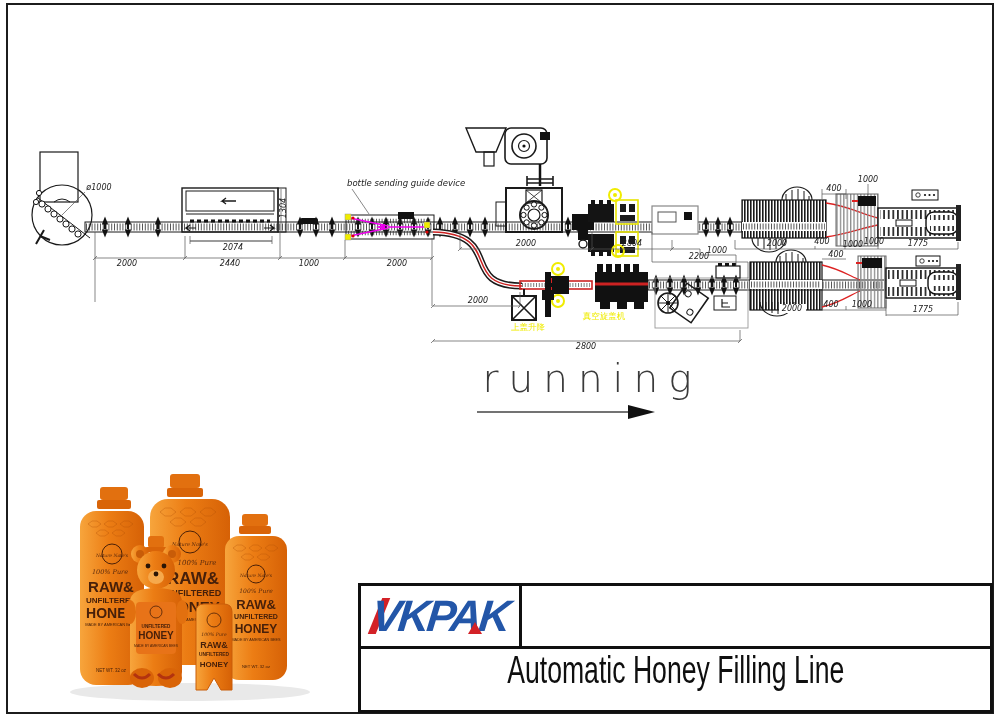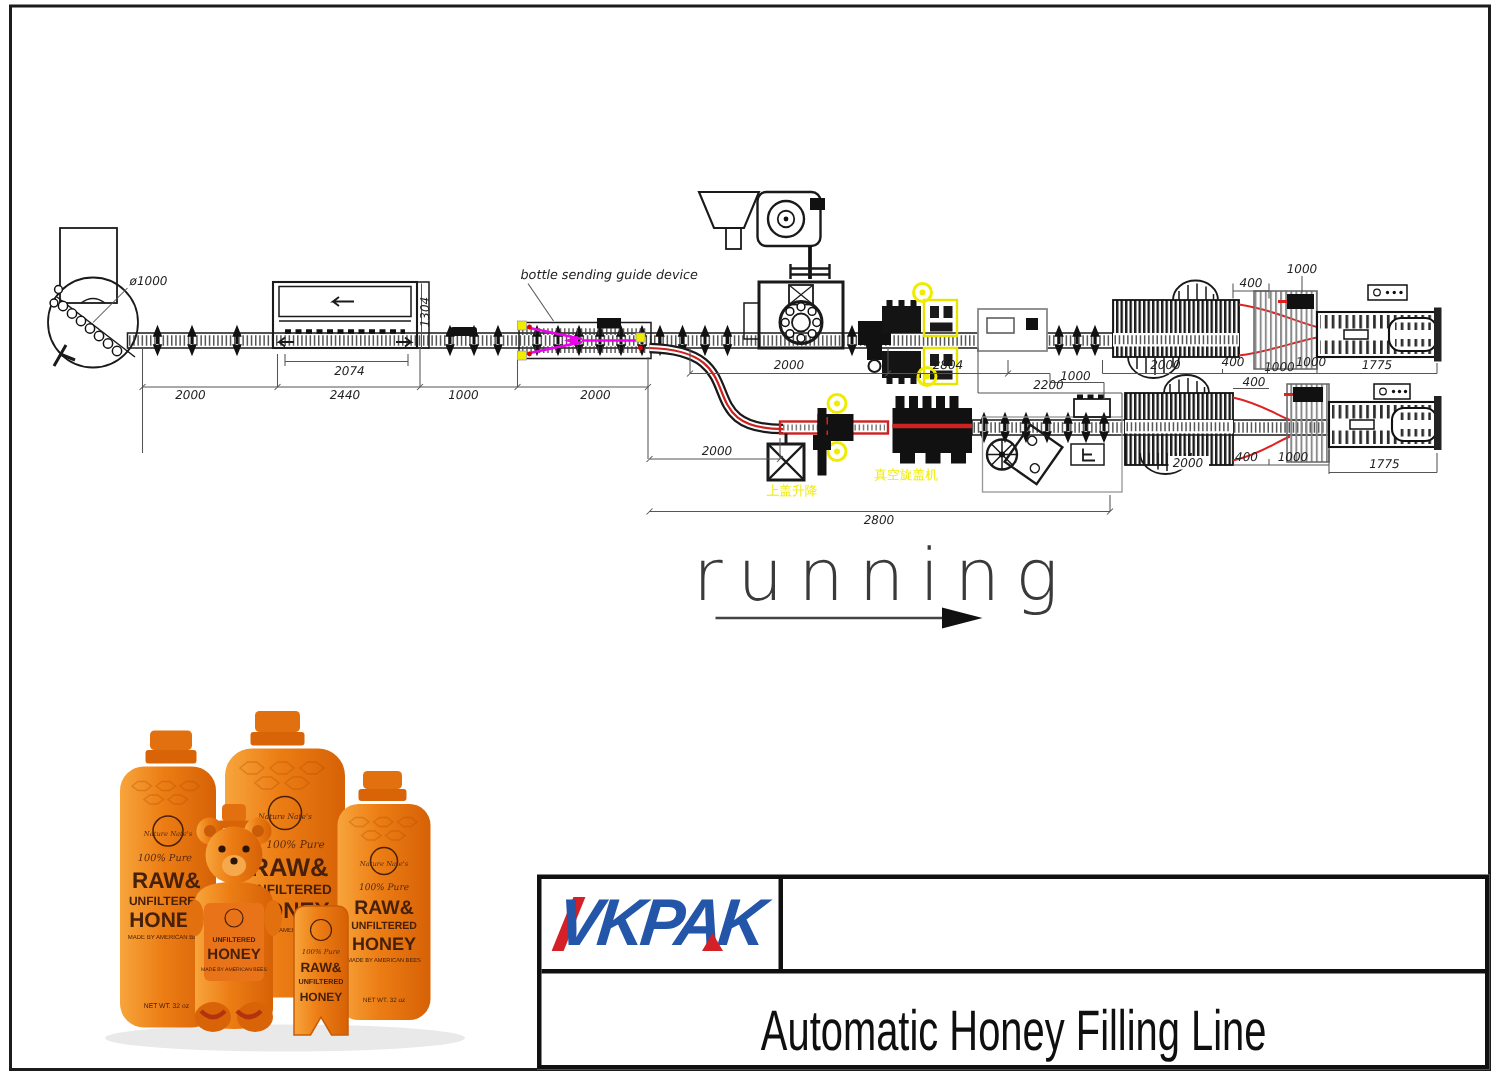--- a/index.html
+++ b/index.html
@@ -7,34 +7,34 @@
          font-family:"Liberation Sans",sans-serif;}
   #frame{position:absolute;left:6px;top:3px;width:984px;height:707px;border:2px solid #1c1c1c;}
   svg{position:absolute;left:0;top:0;}
   
   .dim{font:italic 8px "DejaVu Sans",sans-serif;fill:#222;text-anchor:middle;}
   .lbl{font:italic 8.5px "DejaVu Sans",sans-serif;fill:#222;}
   .cn{font:8.5px "DejaVu Sans",sans-serif;fill:#f0ec00;text-anchor:middle;}
   .thin{stroke:#555;stroke-width:.7;fill:none;}
   .blk{stroke:#1a1a1a;fill:none;}
   
-  #running{position:absolute;left:462px;top:356px;width:260px;text-align:left;
-    font-family:"DejaVu Sans",sans-serif;font-weight:200;font-size:48px;color:#3a3a3a;
+  #running{position:absolute;left:462px;top:356px;width:260px;text-align:center;
+    font-family:"DejaVu Sans",sans-serif;font-weight:200;font-size:39px;color:#3a3a3a;
     letter-spacing:10px;}
   
   #tblock{position:absolute;left:358px;top:583px;width:629px;height:124px;border:3px solid #101010;background:#fff;}
   .tb-top{display:flex;height:60px;border-bottom:3px solid #101010;}
   .tb-logo{width:158px;border-right:3px solid #101010;position:relative;display:flex;align-items:center;justify-content:center;overflow:hidden;}
   .logo-text{font:italic 900 44px "Liberation Sans",sans-serif;color:#2356a8;letter-spacing:-3px;transform:skewX(-6deg);position:relative;z-index:2;}
   .logo-wedge{position:absolute;left:14px;top:12px;width:8px;height:36px;background:#d32127;transform:skewX(-22deg);z-index:1;}
   .logo-a-red{position:absolute;left:107px;top:36px;width:0;height:0;border-left:7px solid transparent;border-right:7px solid transparent;border-bottom:12px solid #d32127;z-index:3;}
   .tb-co{flex:1;display:flex;flex-direction:column;align-items:center;justify-content:center;line-height:1.12;}
   .co-name{font-weight:bold;font-size:23px;color:#0c0c0c;transform:scaleX(.9);white-space:nowrap;}
   .co-tag{font-weight:bold;font-size:16.5px;color:#2257c4;transform:scaleX(.93);white-space:nowrap;}
-  .tb-title{height:61px;display:flex;align-items:flex-end;justify-content:center;}
+  .tb-title{height:61px;display:flex;align-items:flex-start;justify-content:center;}
   .tb-title span{font-size:38px;color:#0f0f0f;transform:scaleX(.70);white-space:nowrap;letter-spacing:0px;}
   
   .bd{fill:#47200a;text-anchor:middle;font-family:"Liberation Sans",sans-serif;}
   .bp{fill:#5a2a0e;text-anchor:middle;font-style:italic;font-family:"DejaVu Serif",serif;}
 </style>
 </head>
 <body>
 
 <div id="stage">
   <div id="frame"></div>

